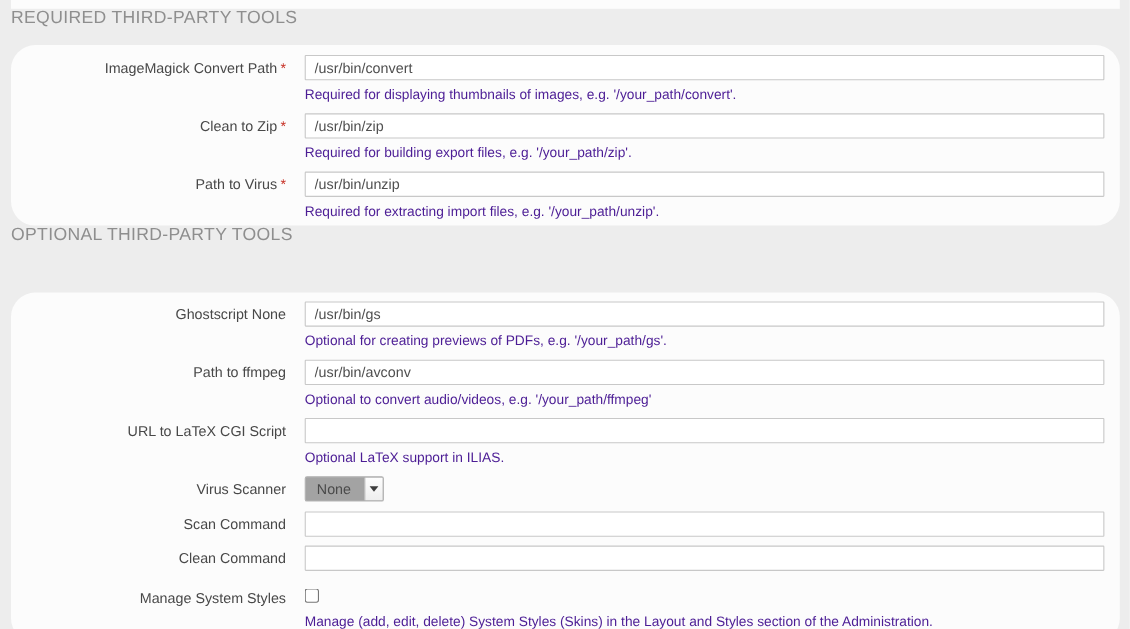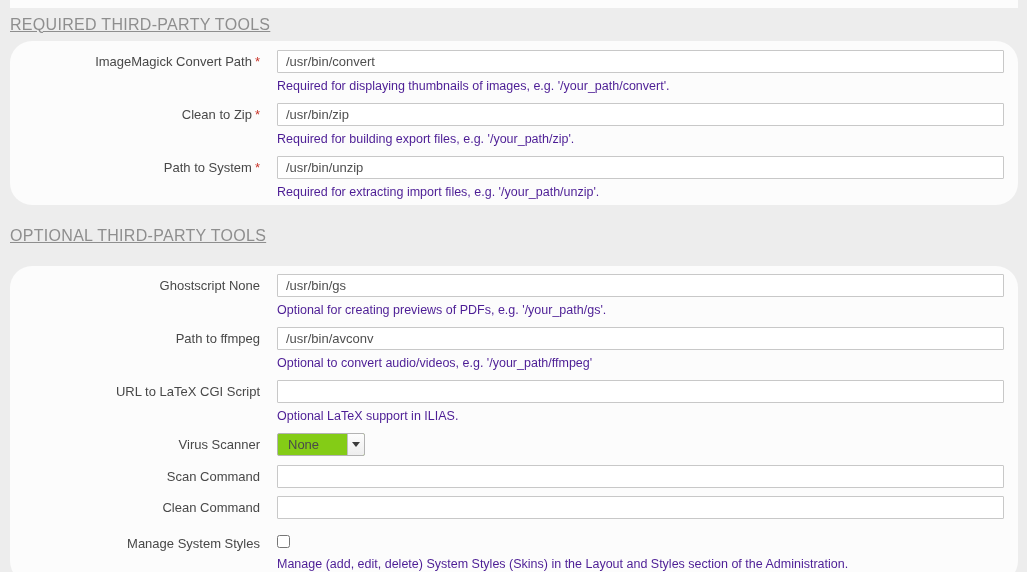--- a/index.html
+++ b/index.html
@@ -13,22 +13,20 @@
     height:8px;
     margin:0 9px 0 10px;
     background:#fcfcfc;
   }
   .section-title {
     font-size:16px;
     color:#8e8e8e;
     letter-spacing:0.3px;
     padding-left:10px;
     display:flex;
-    align-items:center;
-    text-decoration:underline;
   }
   .section-title.first  { height:33px; }
   .section-title.second { height:61px; }
   .panel {
     margin:0 9px 0 10px;
     background:#fcfcfc;
     border-radius:22px;
   }
   .panel.required-panel { padding:9px 0 5px 0; }
   .panel.optional-panel { padding:8px 0 11px 0; }
@@ -72,25 +70,25 @@
     outline:none;
   }
   .help-text {
     margin-top:5px;
     font-size:12.5px;
     line-height:16px;
     color:#4c1d95;
   }
   .fake-select {
     display:inline-flex;
-    width:88px;
+    width:72px;
     height:23px;
     border:1px solid #b3b3b3;
     border-radius:2px;
-    background:#84cc16;
+    background:#a3a3a3;
     cursor:default;
     overflow:hidden;
   }
   .fake-select .select-value {
     flex:1 1 auto;
     font-size:13px;
     color:#4a4a4a;
     line-height:21px;
     padding-left:10px;
   }
@@ -142,21 +140,21 @@
       <span>Clean to Zip</span><span class="required-marker">*</span>
     </div>
     <div class="control-col">
       <input class="text-input" type="text" value="/usr/bin/zip" style="">
       <div class="help-text">Required for building export files, e.g. '/your_path/zip'.</div>
     </div>
   </div>
 
   <div class="form-row">
     <div class="label-col">
-      <span>Path to System</span><span class="required-marker">*</span>
+      <span>Path to Virus</span><span class="required-marker">*</span>
     </div>
     <div class="control-col">
       <input class="text-input" type="text" value="/usr/bin/unzip" style="">
       <div class="help-text">Required for extracting import files, e.g. '/your_path/unzip'.</div>
     </div>
   </div>
 
 </div>
 
 <div class="section-title second">

